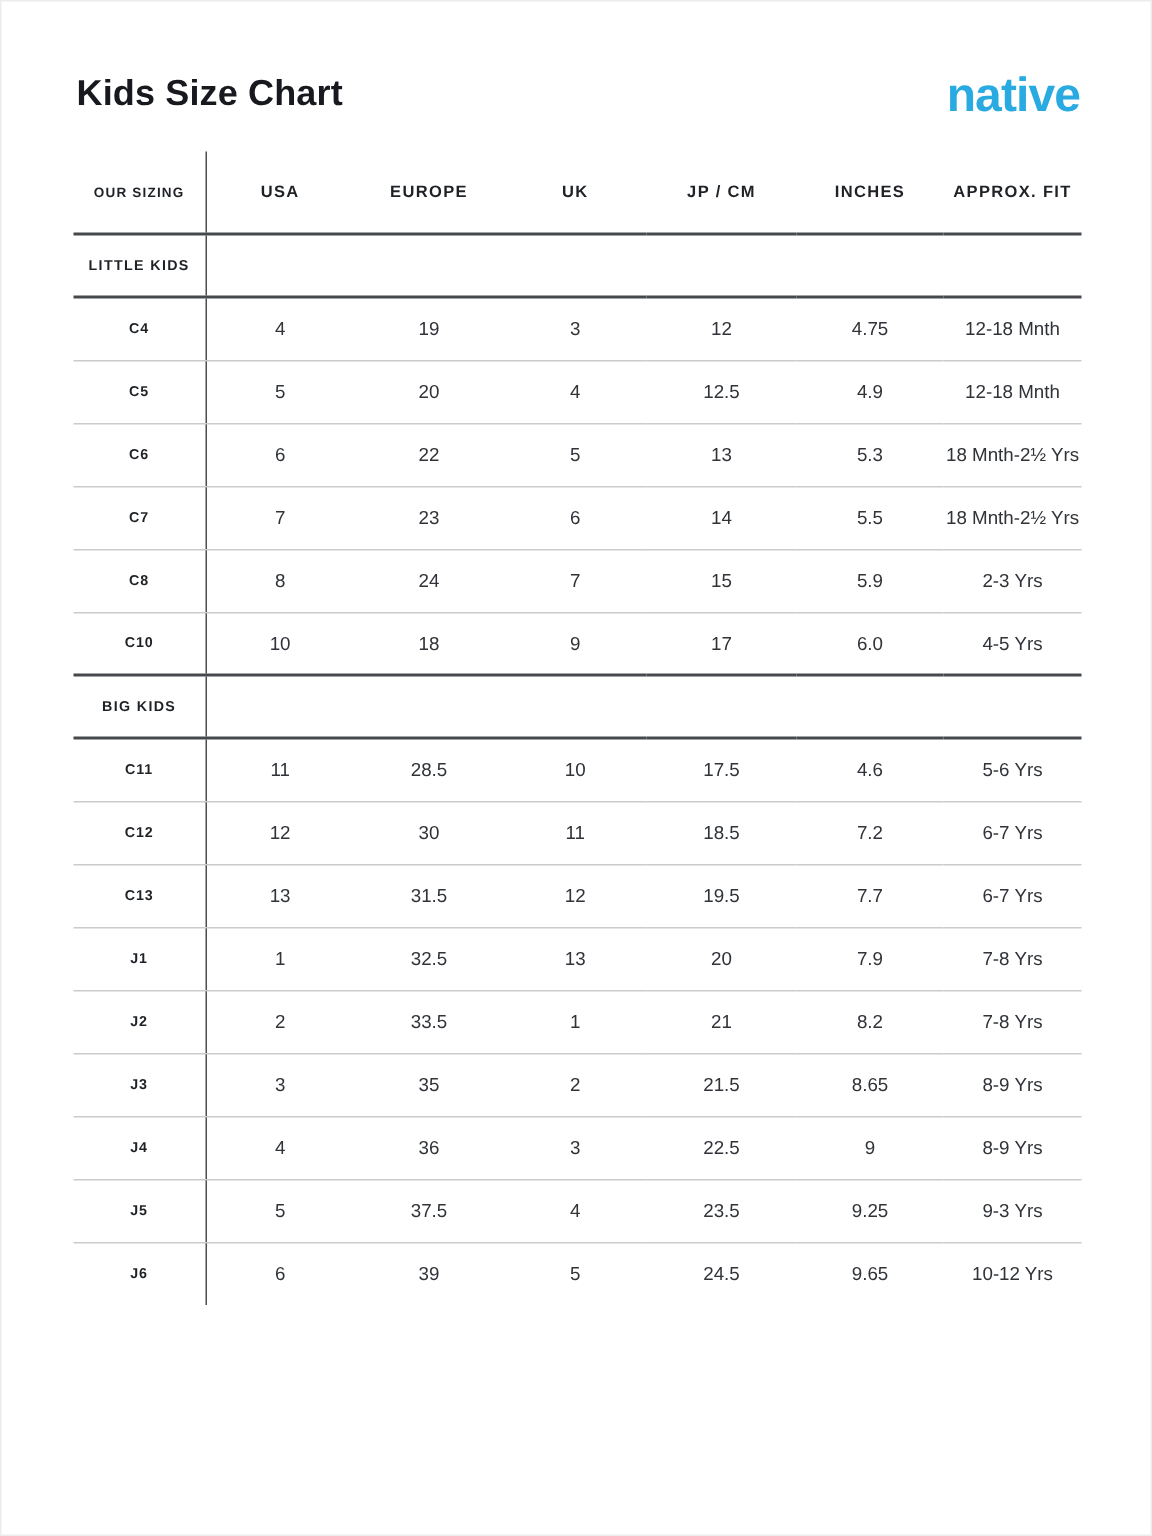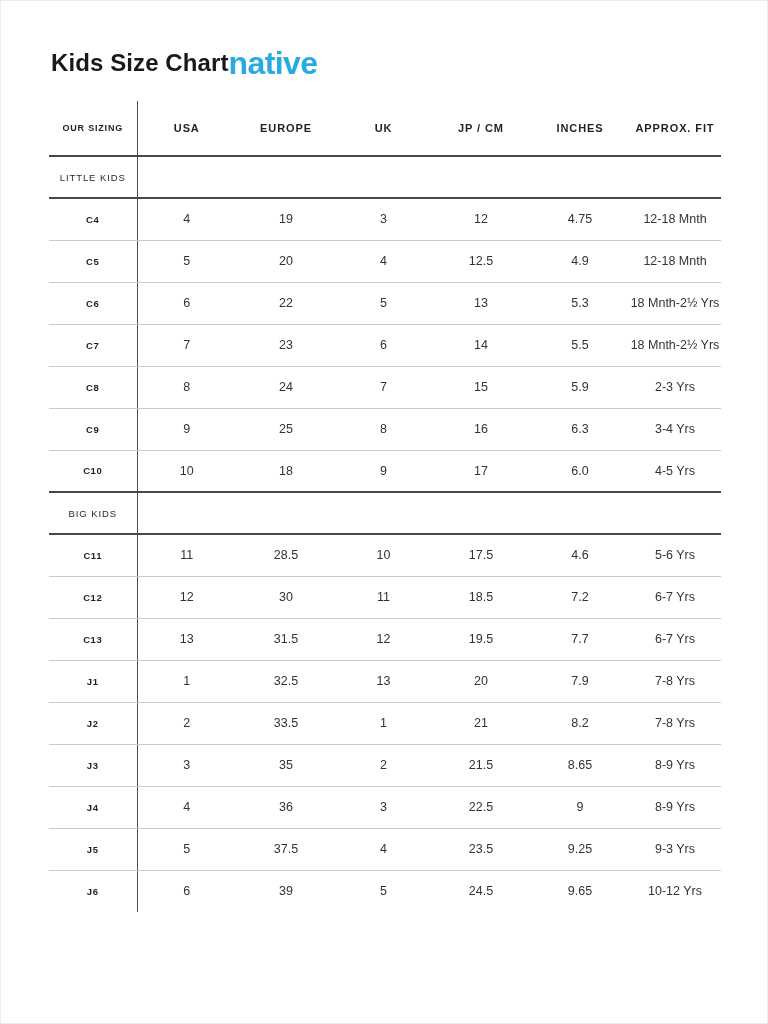--- a/index.html
+++ b/index.html
@@ -12,23 +12,24 @@
     position: relative;
     width: 768px;
     height: 1024px;
     box-sizing: border-box;
     background: #ffffff;
     border: 1px solid #ececec;
     overflow: hidden;
   }
   .header {
     display: flex;
-    justify-content: flex-start;
+    justify-content: space-between;
     align-items: flex-start;
     padding: 47px 47px 0 50px;
+    gap: 24px;
   }
   .title {
     margin: 0;
     font-size: 24px;
     line-height: 30px;
     font-weight: 600;
     letter-spacing: 0.1px;
     color: #17191e;
   }
   .logo {
@@ -61,21 +62,21 @@
     letter-spacing: 0.8px;
   }
   .col-sizing { border-right: 1.5px solid #4a4d51; }
   tr.section-row { height: 42px; }
   tr.section-row td {
     border-top: 2px solid #45484c;
     border-bottom: 2px solid #45484c;
   }
   tr.section-row td.section-label {
     font-size: 9.5px;
-    font-weight: normal;
+    font-weight: bold;
     letter-spacing: 0.9px;
     color: #1e2125;
   }
   tr.data-row { height: 42px; }
   tr.data-row td {
     border-bottom: 1px solid #cbcbcb;
     font-size: 12.5px;
     color: #303338;
   }
   tr.data-row td.size-code {
@@ -160,29 +161,20 @@
         <tr class="data-row">
           <td class="col-sizing size-code">C8</td>
           <td>8</td>
           <td>24</td>
           <td>7</td>
           <td>15</td>
           <td>5.9</td>
           <td>2-3 Yrs</td>
         </tr>
         <tr class="data-row">
-          <td class="col-sizing size-code">C9</td>
-          <td>9</td>
-          <td>25</td>
-          <td>8</td>
-          <td>16</td>
-          <td>6.3</td>
-          <td>3-4 Yrs</td>
-        </tr>
-        <tr class="data-row">
           <td class="col-sizing size-code">C10</td>
           <td>10</td>
           <td>18</td>
           <td>9</td>
           <td>17</td>
           <td>6.0</td>
           <td>4-5 Yrs</td>
         </tr>
         <tr class="section-row">
           <td class="col-sizing section-label">BIG KIDS</td>

